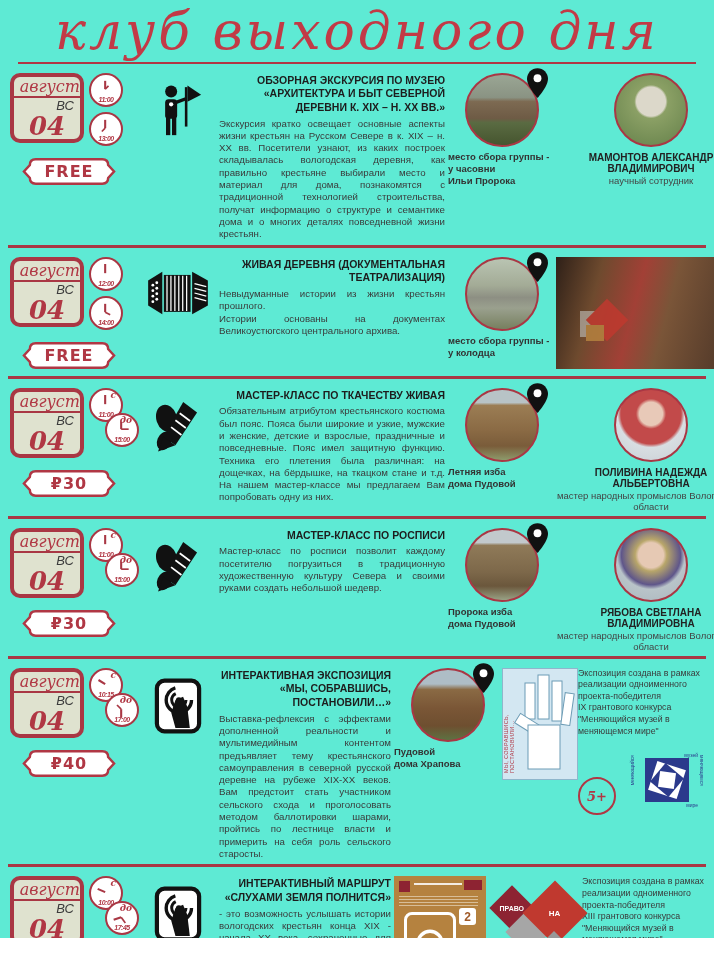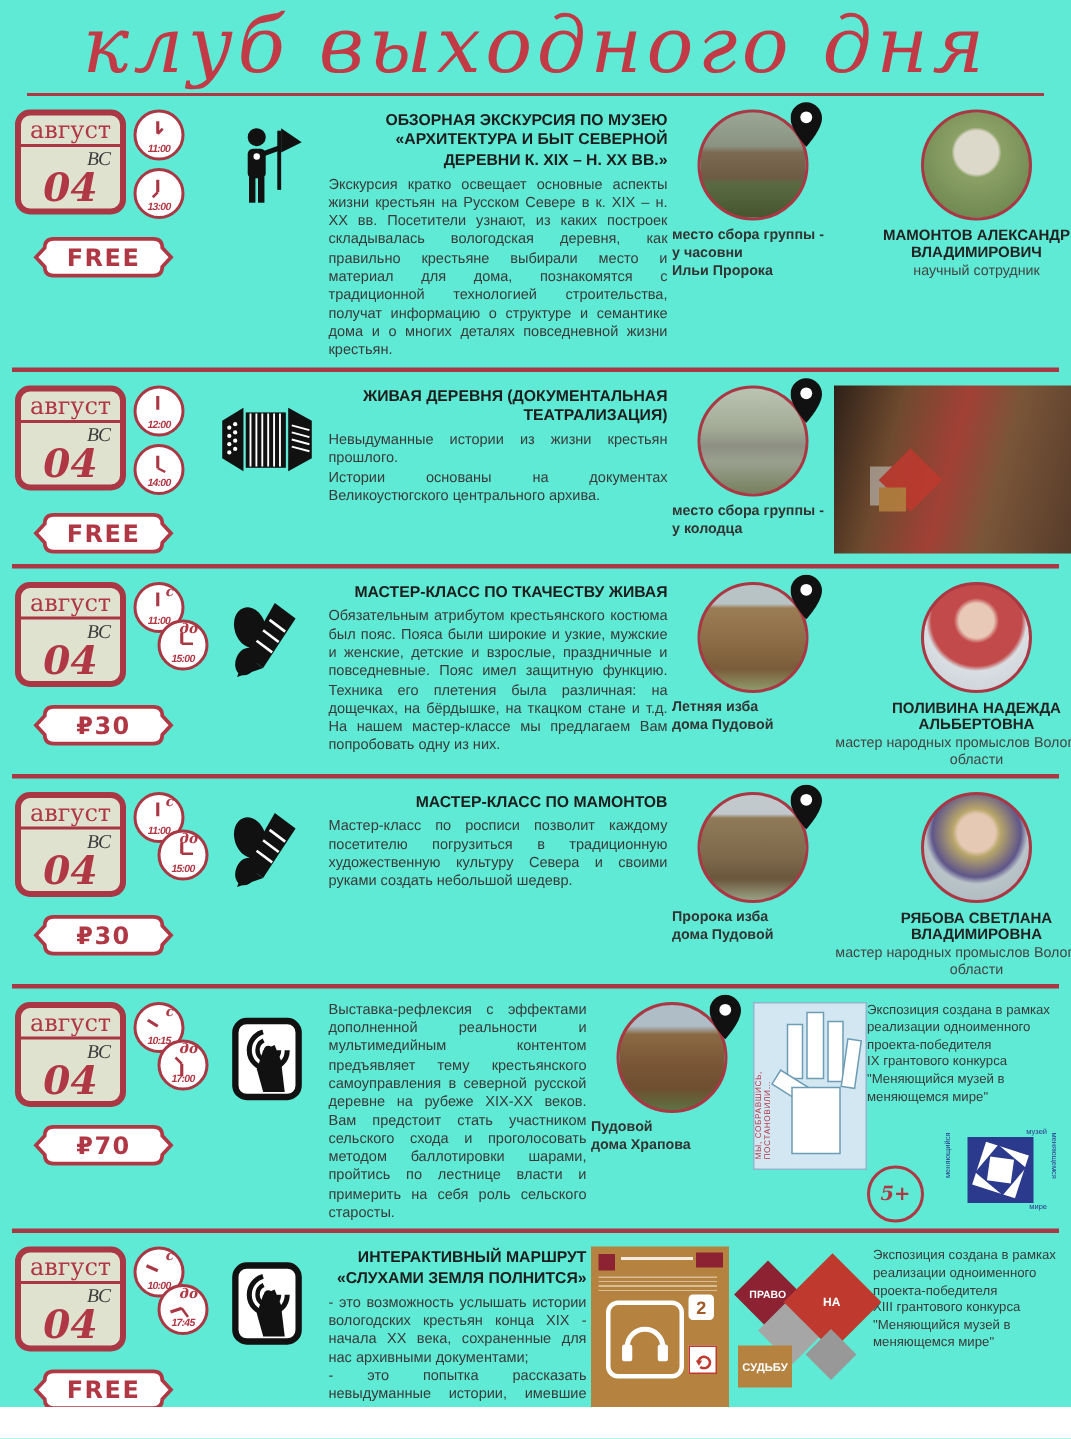--- a/index.html
+++ b/index.html
@@ -10,23 +10,23 @@
   .page-title{font-family:"DejaVu Serif",serif;font-style:italic;color:#c23a46;font-size:52px;
               text-align:center;line-height:1.05;letter-spacing:3px;}
   .header-rule{border-top:2px solid #b03744;margin:3px 4px 0;}
   
   .row{display:flex;align-items:flex-start;margin:0 8px;padding:9px 2px 4px;
        border-bottom:3px solid #a93744;}
   .col-left{width:130px;flex:none;}
   .left-top{display:flex;}
   .date-badge{width:66px;height:62px;background:#dfe2cf;border:4px solid #a93744;border-radius:10px;
               overflow:hidden;flex:none;}
-  .db-month{display:block;text-align:center;font-family:"DejaVu Serif",serif;
+  .db-month{display:block;text-align:right;font-family:"DejaVu Serif",serif;font-style:italic;
             color:#b03744;font-size:16px;border-bottom:2px solid #a93744;line-height:19px;}
-  .db-weekday{display:block;text-align:right;padding-right:6px;font-family:Liberation Serif, serif;
+  .db-weekday{display:block;text-align:right;padding-right:6px;font-family:Liberation Sans, sans-serif;
               font-style:italic;font-size:13px;color:#3c3c3c;line-height:15px;}
   .db-day{display:block;text-align:center;font-family:"DejaVu Serif",serif;font-style:italic;
           font-weight:bold;font-size:26px;color:#b03744;line-height:26px;}
   .clocks{margin-left:5px;width:56px;flex:none;}
   .clock{width:34px;height:34px;border:2px solid #a93744;border-radius:50%;position:relative;
          background:#fff;box-sizing:border-box;}
   .clock svg{position:absolute;left:0;top:0;width:100%;height:100%;}
   .clock-prefix{position:absolute;top:0;right:5px;font-family:"DejaVu Serif",serif;font-style:italic;
                 font-size:9px;color:#b03744;font-weight:bold;}
   .clock-time{position:absolute;bottom:2px;left:0;right:0;text-align:center;font-size:7px;
@@ -389,21 +389,21 @@
         <ellipse cx="17" cy="24" rx="12" ry="16" transform="rotate(-18 17 24)" fill="#111"></ellipse>
         <ellipse cx="14" cy="50" rx="8" ry="11" transform="rotate(22 14 50)" fill="#111"></ellipse>
         <polygon points="36,5 52,17 27,55 13,45" fill="#111"></polygon>
         <polygon points="13,45 27,55 7,62" fill="#111"></polygon>
         <line x1="32" y1="18" x2="44" y2="27" stroke="#fff" stroke-width="2"></line>
         <line x1="27" y1="26" x2="39" y2="35" stroke="#fff" stroke-width="2"></line>
         <line x1="22" y1="34" x2="34" y2="43" stroke="#fff" stroke-width="2"></line>
       </svg>
     </div>
     <div class="col-text">
-      <div class="event-title">МАСТЕР-КЛАСС ПО МАМОНТОВ</div>
+      <div class="event-title">МАСТЕР-КЛАСС ПО РОСПИСИ</div>
       <div class="event-desc">Мастер-класс по росписи позволит каждому посетителю погрузиться в традиционную художественную культуру Севера и своими руками создать небольшой шедевр.</div>
     </div>
     <div class="col-right">
       <div class="place-fig">
         <div class="photo-circle ph-izba-winter"></div>
         <svg class="pin" viewBox="0 0 24 34">
             <path d="M12 0C5.4 0 0 5.4 0 12c0 9 12 22 12 22s12-13 12-22C24 5.4 18.6 0 12 0z" fill="#111"></path>
             <circle cx="12" cy="11.5" r="4.5" fill="#fff"></circle>
           </svg>
         <div class="place-caption">Пророка изба
@@ -440,33 +440,34 @@
               </svg>
             <span class="clock-prefix">до</span>
             <span class="clock-time">17:00</span>
           </div>
         </div>
       </div>
       <div class="price-badge">
         <svg viewBox="0 0 96 33">
             <path d="M14 4 H82 Q88 4 88 10 L94 16.5 L88 23 Q88 29 82 29 H14 Q8 29 8 23 L2 16.5 L8 10 Q8 4 14 4 Z" fill="#fff" stroke="#b03744" stroke-width="2.5"></path>
           </svg>
-        <span class="price-label">₽70</span>
+        <span class="price-label">₽40</span>
       </div>
     </div>
     <div class="col-icon">
       <svg width="54" height="60" viewBox="0 0 64 64">
         <rect x="7" y="2" width="50" height="60" rx="9" fill="#fff" stroke="#111" stroke-width="5"></rect>
         <circle cx="33" cy="25" r="15" fill="none" stroke="#111" stroke-width="4" stroke-dasharray="66 28"></circle>
         <circle cx="33" cy="25" r="8.5" fill="none" stroke="#111" stroke-width="3.5" stroke-dasharray="36 18"></circle>
         <circle cx="33" cy="25" r="3.5" fill="#111"></circle>
         <path d="M29 25 l9 -4 5 12 3 25 -17 0 -5 -18 z" fill="#111"></path>
       </svg>
     </div>
     <div class="col-text">
+      <div class="event-title">ИНТЕРАКТИВНАЯ ЭКСПОЗИЦИЯ «МЫ, СОБРАВШИСЬ, ПОСТАНОВИЛИ…»</div>
       <div class="event-desc">Выставка-рефлексия с эффектами дополненной реальности и мультимедийным контентом предъявляет тему крестьянского самоуправления в северной русской деревне на рубеже XIX-XX веков. Вам предстоит стать участником сельского схода и проголосовать методом баллотировки шарами, пройтись по лестнице власти и примерить на себя роль сельского старосты.</div>
     </div>
     <div class="col-right">
       <div class="place-fig">
         <div class="photo-circle ph-povet"></div>
         <svg class="pin" viewBox="0 0 24 34">
             <path d="M12 0C5.4 0 0 5.4 0 12c0 9 12 22 12 22s12-13 12-22C24 5.4 18.6 0 12 0z" fill="#111"></path>
             <circle cx="12" cy="11.5" r="4.5" fill="#fff"></circle>
           </svg>
         <div class="place-caption">Пудовой

